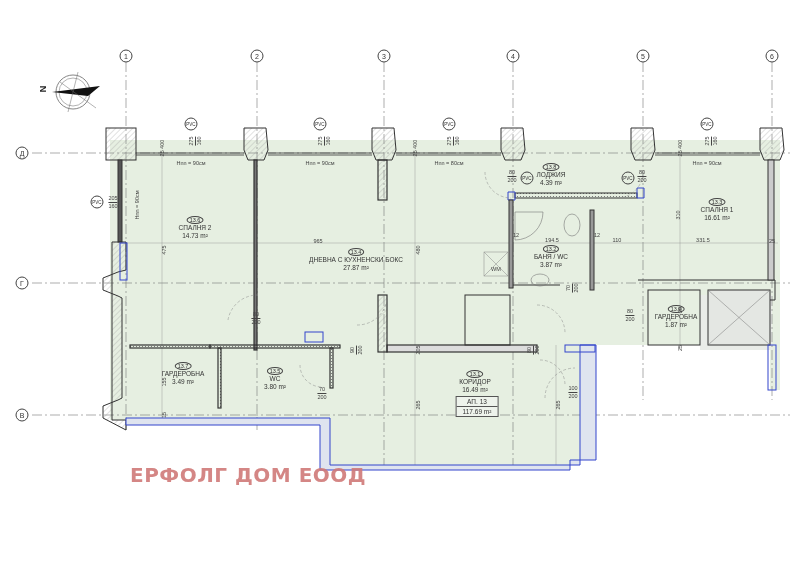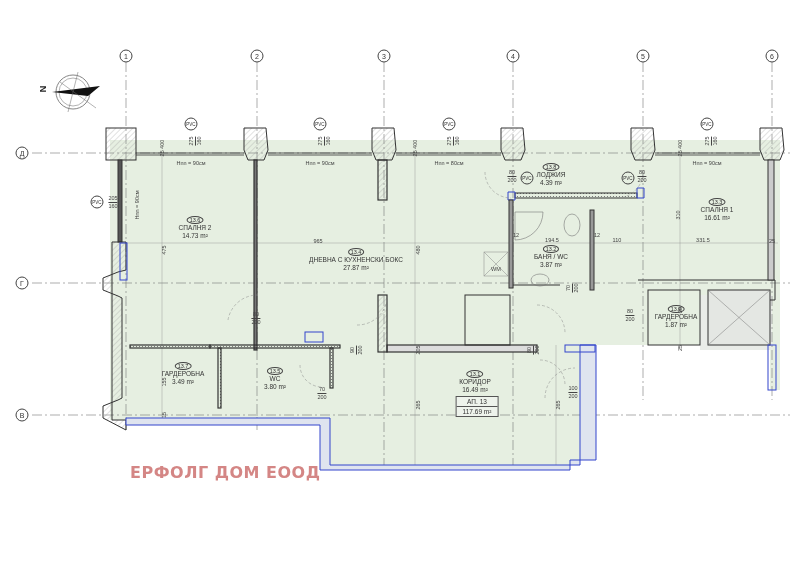--- a/index.html
+++ b/index.html
@@ -15,21 +15,21 @@
     .dimv { position: absolute; font-size: 5.5px; color: #444; transform: translate(-50%,-50%) rotate(-90deg); white-space: nowrap; }
     .frac { position: absolute; font-size: 5.5px; color: #444; text-align: center; line-height: 6.5px; transform: translate(-50%,-50%); }
     .frac span { display: block; }
     .frac .top { border-bottom: 0.6px solid #444; }
     .vfrac { position: absolute; font-size: 5.5px; color: #444; transform: translate(-50%,-50%) rotate(-90deg); line-height: 6.5px; text-align: center; }
     .vfrac .top { border-bottom: 0.6px solid #444; display:block; }
     .vfrac span { display:block; }
     .aptbox { position: absolute; border: 0.8px solid #555; background: #eef3ec; font-size: 6.5px; color: #333; text-align: center; transform: translateX(-50%); }
     .aptbox div { padding: 1px 6px; }
     .aptbox .first { border-bottom: 0.8px solid #555; }
-    .watermark { position: absolute; left: 130px; top: 463px; font-family: "DejaVu Sans", sans-serif; font-weight: bold; font-size: 16px; color: #d07a78; opacity: 0.9; letter-spacing: 0.5px; }
+    .watermark { position: absolute; left: 130px; top: 463px; font-family: "DejaVu Sans", sans-serif; font-weight: bold; font-size: 20px; color: #d07a78; opacity: 0.9; letter-spacing: 0.5px; }
     .compass-n { position: absolute; left: 40px; top: 84px; font-size: 9px; color: #222; transform: rotate(-90deg); font-weight: bold; }
   </style>
 </head>
 <body>
 
 <svg id="plan" viewBox="0 0 800 571" xmlns="http://www.w3.org/2000/svg">
   <defs>
     <pattern id="hatch" width="4" height="4" patternUnits="userSpaceOnUse" patternTransform="rotate(45)">
       <line x1="0" y1="0" x2="0" y2="4" stroke="#999" stroke-width="0.6"></line>
     </pattern>

